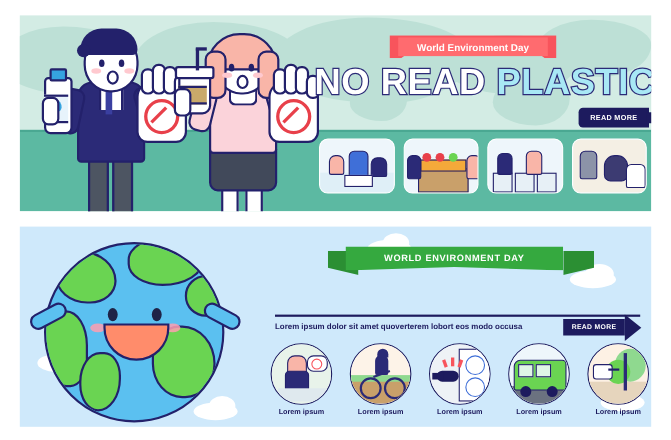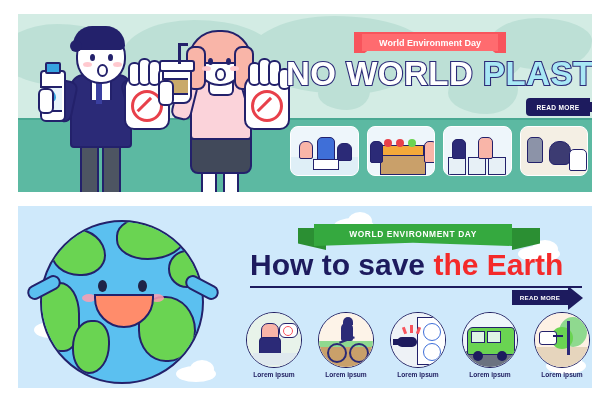--- a/index.html
+++ b/index.html
@@ -199,21 +199,21 @@
       <div class="no-sign" style="left:233px;top:76px;width:26px;height:26px;">
         <div class="no-bar" style="left:1px;top:9.5px;width:19px;"></div>
       </div>
     </div>
 
     <div class="b1-right">
       <div class="ribbon"></div>
       <div class="ribbon-in"></div>
       <div class="ribbon-txt">World Environment Day</div>
 
-      <div class="b1-title"><span class="t-out">NO WORLD </span><span class="t-cyan">PLASTIC</span></div>
+      <div class="b1-title"><span class="t-out">NO READ </span><span class="t-cyan">PLASTIC</span></div>
 
 
       <div class="btn-bottle">READ MORE</div>
       <div class="btn-neck"></div>
 
       <div class="thumbs">
         <div class="thumb">
           <div style="position:absolute;left:0;top:30px;width:100%;height:18px;background:#dfeff7;"></div>
           <div style="position:absolute;left:8px;top:14px;width:12px;height:16px;background:#f9b5a8;border:1.2px solid #23216b;border-radius:6px 6px 2px 2px;"></div>
           <div style="position:absolute;left:26px;top:10px;width:16px;height:22px;background:#3f6fd8;border:1.2px solid #23216b;border-radius:5px 5px 2px 2px;"></div>
@@ -274,23 +274,23 @@
     </div>
     <div class="g-arm" style="left:8px;top:74px;width:32px;height:11px;transform:rotate(-28deg);"></div>
     <div class="g-arm" style="left:166px;top:74px;width:32px;height:11px;transform:rotate(28deg);"></div>
 
     <div class="b2-right">
       <div class="rib-tail" style="left:68px;top:16px;clip-path:polygon(0 0,100% 0,100% 100%,0 70%);"></div>
       <div class="rib-tail" style="left:282px;top:16px;clip-path:polygon(0 0,100% 0,100% 70%,0 100%);"></div>
       <div class="ribbon2"></div>
       <div class="ribbon2-txt">WORLD ENVIRONMENT DAY</div>
 
-      <div class="b2-title"><span class="t-navy">How to save </span><span class="t-red">the Earth</span></div>
       <div class="b2-rule"></div>
 
+      <div class="b2-body">Lorem ipsum dolor sit amet quoverterem lobort eos modo occusa</div>
       <div class="btn-arrow">READ MORE</div>
       <div class="btn-arrow-tip"></div>
 
       <div class="icons-row">
 
         <div class="icon-col">
           <div class="icon-circle">
             <div style="position:absolute;left:0;top:0;width:100%;height:100%;background:#e8f3ea;"></div>
             <div style="position:absolute;left:14px;top:10px;width:16px;height:20px;background:#f9b5a8;border:1.2px solid #23216b;border-radius:7px 7px 2px 2px;"></div>
             <div style="position:absolute;left:12px;top:24px;width:20px;height:18px;background:#2b2a77;border:1.2px solid #23216b;border-radius:4px;"></div>

